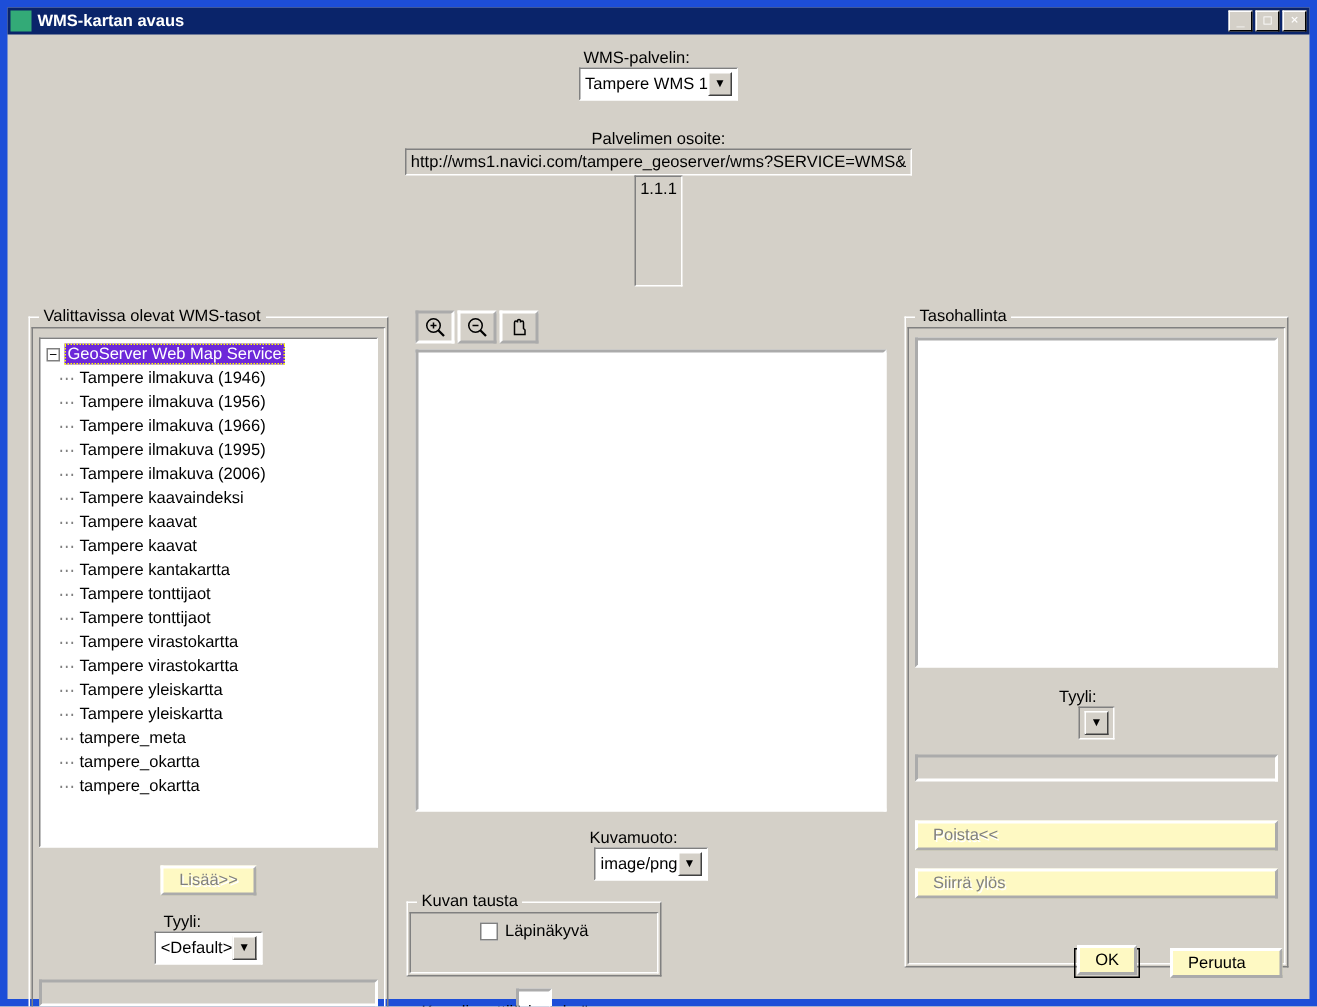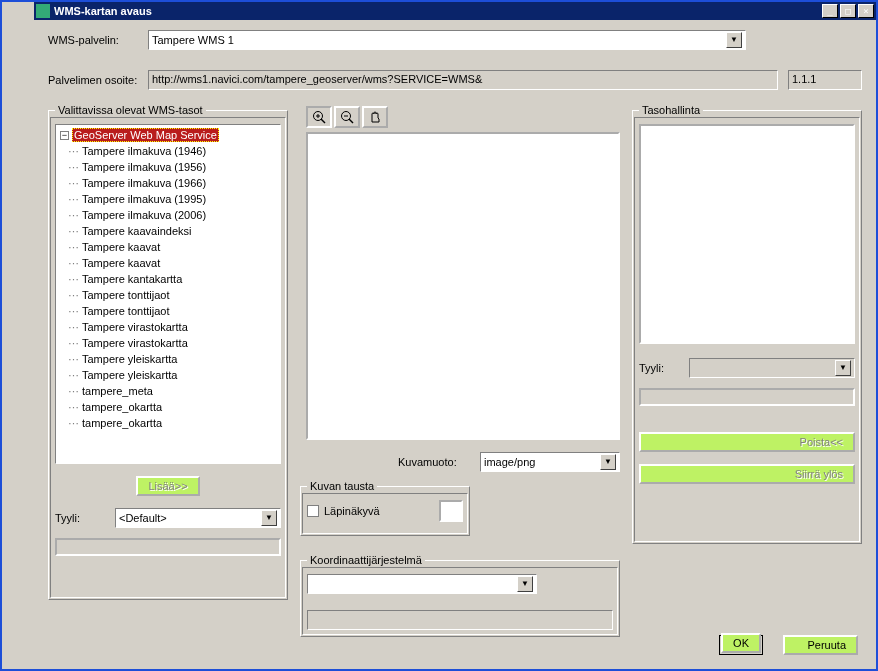--- a/index.html
+++ b/index.html
@@ -1,44 +1,44 @@
 <!DOCTYPE html>
 <html><head>
 <meta charset="utf-8">
 <style>
   * { box-sizing: border-box; font-family: Tahoma, Arial, sans-serif; font-size: 11px; }
   body { margin: 0; background: #d4d0c8; }
-  .window { width: 878px; height: 671px; border: 2px solid #1d4ed8; background: #d4d0c8; position: relative; padding-left: 32px; }
+  .window { width: 878px; height: 671px; border: 5px solid #1d4ed8; background: #d4d0c8; position: relative; }
   .titlebar { height: 18px; background: #0a246a; color: #fff; display: flex; align-items: center; padding: 0 2px; }
   .titlebar .icon { width: 14px; height: 14px; background: #3a7; margin-right: 4px; }
   .titlebar .title { flex: 1; font-weight: bold; }
   .titlebar .ctl { width: 16px; height: 14px; background: #d4d0c8; border: 1px solid #fff; border-right-color: #000; border-bottom-color: #000; margin-left: 2px; font-family: monospace; font-size: 9px; text-align: center; line-height: 12px; }
   .client { padding: 10px 14px; display: flex; flex-direction: column; }
-  .row { display: flex; align-items: center; margin-bottom: 20px; }
+  .row { display: flex; align-items: center; margin-bottom: 20px; flex-direction: column; }
   .lbl { width: 100px; }
   .combo, .input { border: 1px solid #808080; border-right-color: #fff; border-bottom-color: #fff; background: #fff; padding: 2px 3px; height: 20px; }
   .combo { flex: 1; display: flex; align-items: center; }
   .combo .val { flex: 1; }
   .combo .btn { width: 16px; height: 16px; border: 1px solid #fff; border-right-color: #404040; border-bottom-color: #404040; background: #d4d0c8; text-align: center; font-size: 8px; line-height: 14px; }
   .input { flex: 1; }
   .ro { background: #d4d0c8; }
   .cols { display: flex; gap: 12px; flex: 1; }
   .col-left { width: 240px; }
   .col-mid { width: 320px; }
   .col-right { flex: 1; }
   fieldset { border: 1px solid #808080; border-left-color: #fff; border-top-color: #fff; margin: 0 0 10px 0; padding: 8px 6px 6px 6px; position: relative; }
   fieldset > legend { font-size: 11px; padding: 0 3px; }
   fieldset::before { content:""; position:absolute; inset:1px; border:1px solid #808080; border-right-color:#fff; border-bottom-color:#fff; pointer-events:none; }
   fieldset > * { position: relative; }
   .tree { background: #fff; border: 1px solid #808080; border-right-color:#fff; border-bottom-color:#fff; height: 340px; overflow: auto; padding: 2px; }
   .node { display: flex; align-items: center; white-space: nowrap; height: 16px; }
   .minus { width: 9px; height: 9px; border: 1px solid #808080; text-align:center; line-height:7px; font-size:9px; margin:0 3px 0 2px; }
   .leafdash { color:#808080; margin:0 4px 0 10px; letter-spacing:-1px; }
-  .sel { background:#b91c1c; color:#fff; border:1px dotted #ff0; padding:0 1px; }
-  .btn3d { border:2px outset #fff; background:#bef264; padding:2px 10px; min-width:75px; text-align:right; cursor:default; }
+  .sel { background:#6d28d9; color:#fff; border:1px dotted #ff0; padding:0 1px; }
+  .btn3d { border:2px outset #fff; background:#fef9c3; padding:2px 10px; min-width:75px; text-align:left; cursor:default; }
   .btn3d.disabled { color:#808080; text-shadow:1px 1px 0 #fff; }
   .toolbar { display:flex; gap:2px; margin:2px 0 4px 6px; }
   .toolbtn { width:26px; height:22px; border:2px outset #fff; background:#d4d0c8; display:flex; align-items:center; justify-content:center; }
   .toolbtn.active { border:2px inset #fff; }
   .preview { background:#fff; border:2px inset #fff; margin-left:6px; height:308px; }
   .swatch { width:24px; height:22px; background:#fff; border:2px inset #fff; }
   .chk { width:12px; height:12px; border:1px solid #808080; background:#fff; margin-right:5px; display:inline-block; }
   .listbox { background:#fff; border:2px inset #fff; height:220px; }
   .progress { height:18px; border:2px inset #fff; background:#d4d0c8; }
   .bottom-btns { position:absolute; right:18px; bottom:14px; display:flex; gap:20px; }
@@ -58,21 +58,21 @@
 
   <div class="client">
 
     <div class="row">
       <div class="lbl">WMS-palvelin:</div>
       <div class="combo" style="max-width:598px;">
         <span class="val">Tampere WMS 1</span>
         <div class="btn">▼</div>
       </div>
     </div>
-    <div class="row" style="margin-bottom:14px;">
+    <div class="row" style="margin-bottom:14px;text-align:center;">
       <div class="lbl">Palvelimen osoite:</div>
       <div class="input ro" style="flex:1;">http://wms1.navici.com/tampere_geoserver/wms?SERVICE=WMS&amp;</div>
       <div style="width:10px;"></div>
       <div class="input ro" style="flex:0 0 74px;">1.1.1</div>
     </div>
 
     <div class="cols">
 
       <div class="col-left">
         <fieldset style="height:496px;">

